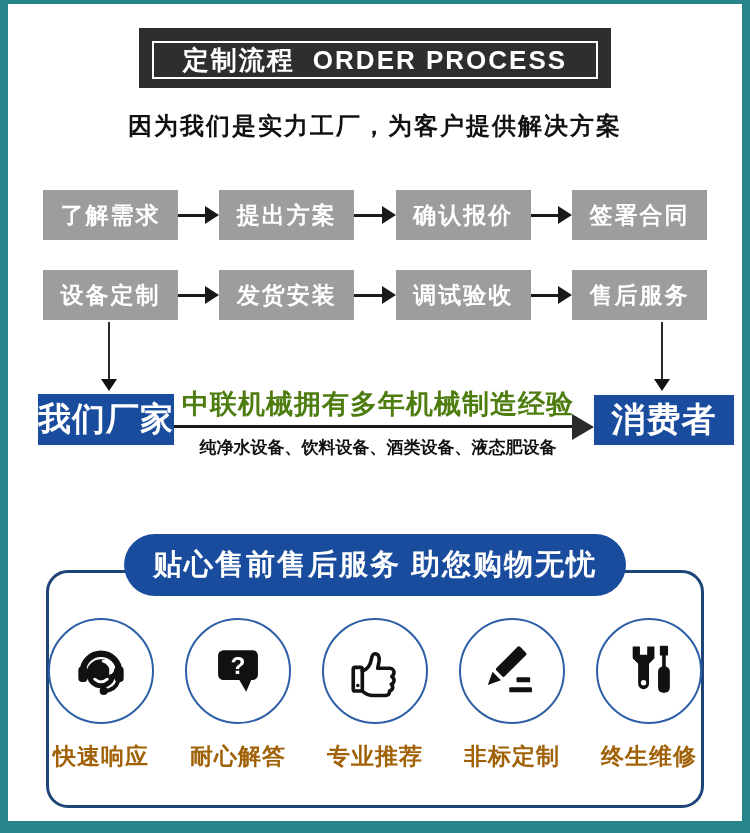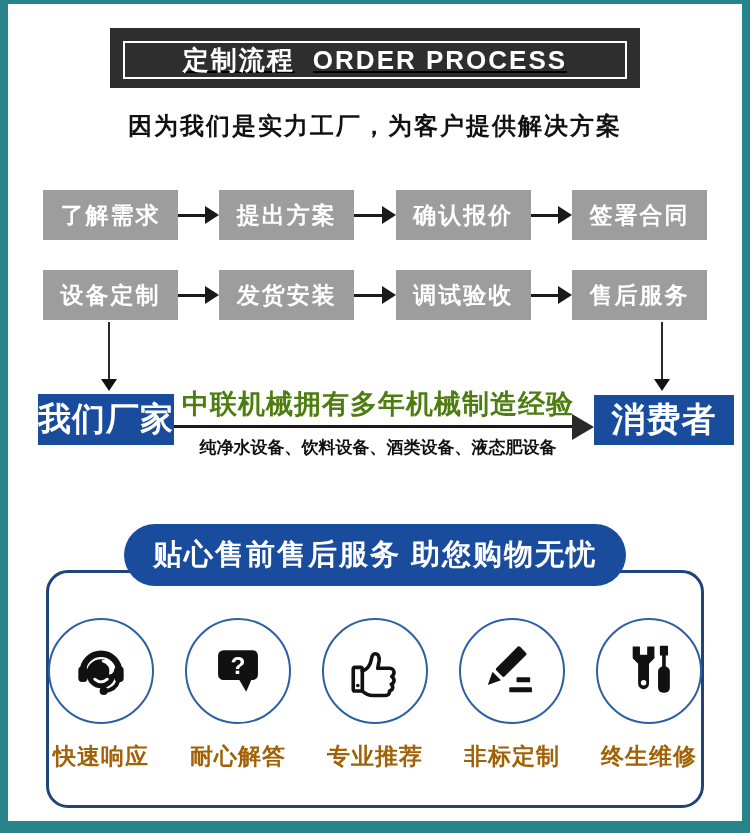--- a/index.html
+++ b/index.html
@@ -14,26 +14,25 @@
     border-left:8px solid #27848b;
     border-right:8px solid #27848b;
     border-top:4px solid #27848b;
     border-bottom:12px solid #27848b;
     background:#ffffff;
     position:relative;
     overflow:hidden;
   }
   
   .header-box{
-    width:530px;height:60px;
+    width:472px;height:60px;
     margin:24px auto 0;
     background:#2e2e2e;
     box-sizing:border-box;
     padding:13px;
-    text-decoration:underline;
   }
   .header-inner{
     height:100%;
     border:2px solid #ffffff;
     display:flex;align-items:center;justify-content:center;gap:18px;
     color:#ffffff;font-size:26px;font-weight:bold;letter-spacing:2px;
   }
   
   .subtitle{
     margin-top:23px;
@@ -104,21 +103,21 @@
     white-space:nowrap;
   }
   
   .services{position:relative;margin-top:57px;height:284px;}
   .panel{
     position:absolute;top:46px;left:38px;right:38px;bottom:0;
     border:3px solid #1f4478;border-radius:22px;background:#ffffff;
     box-sizing:border-box;
   }
   .pill{
-    position:absolute;top:0;left:50%;transform:translateX(-50%);
+    position:absolute;top:10px;left:50%;transform:translateX(-50%);
     width:502px;height:62px;border-radius:31px;
     background:#1a4c9e;color:#ffffff;
     display:flex;align-items:center;justify-content:center;
     font-size:29px;font-weight:bold;letter-spacing:2px;
     z-index:2;white-space:nowrap;
   }
   .features{
     position:absolute;top:94px;left:38px;right:38px;
     display:flex;justify-content:center;gap:27px;
     z-index:1;

